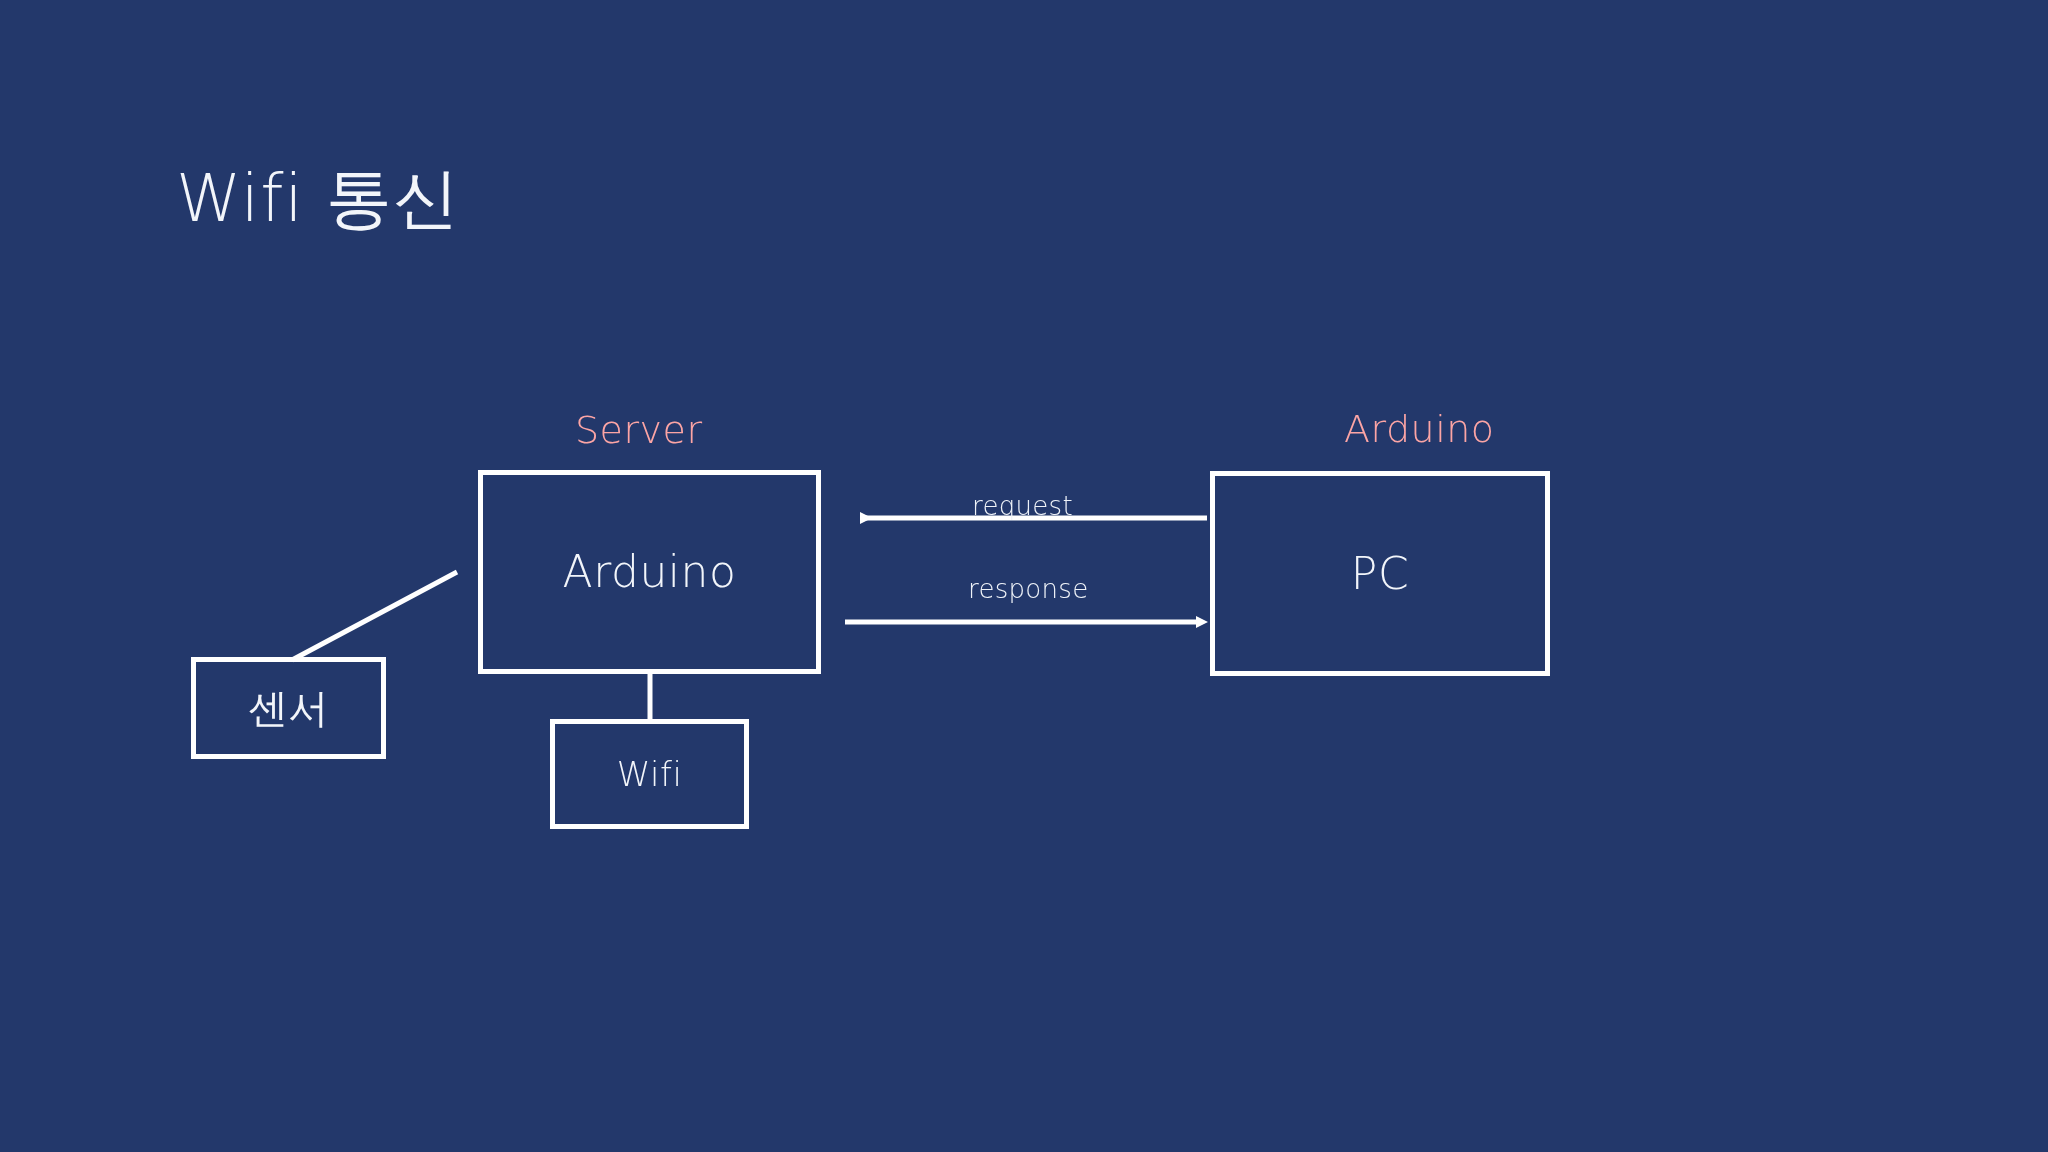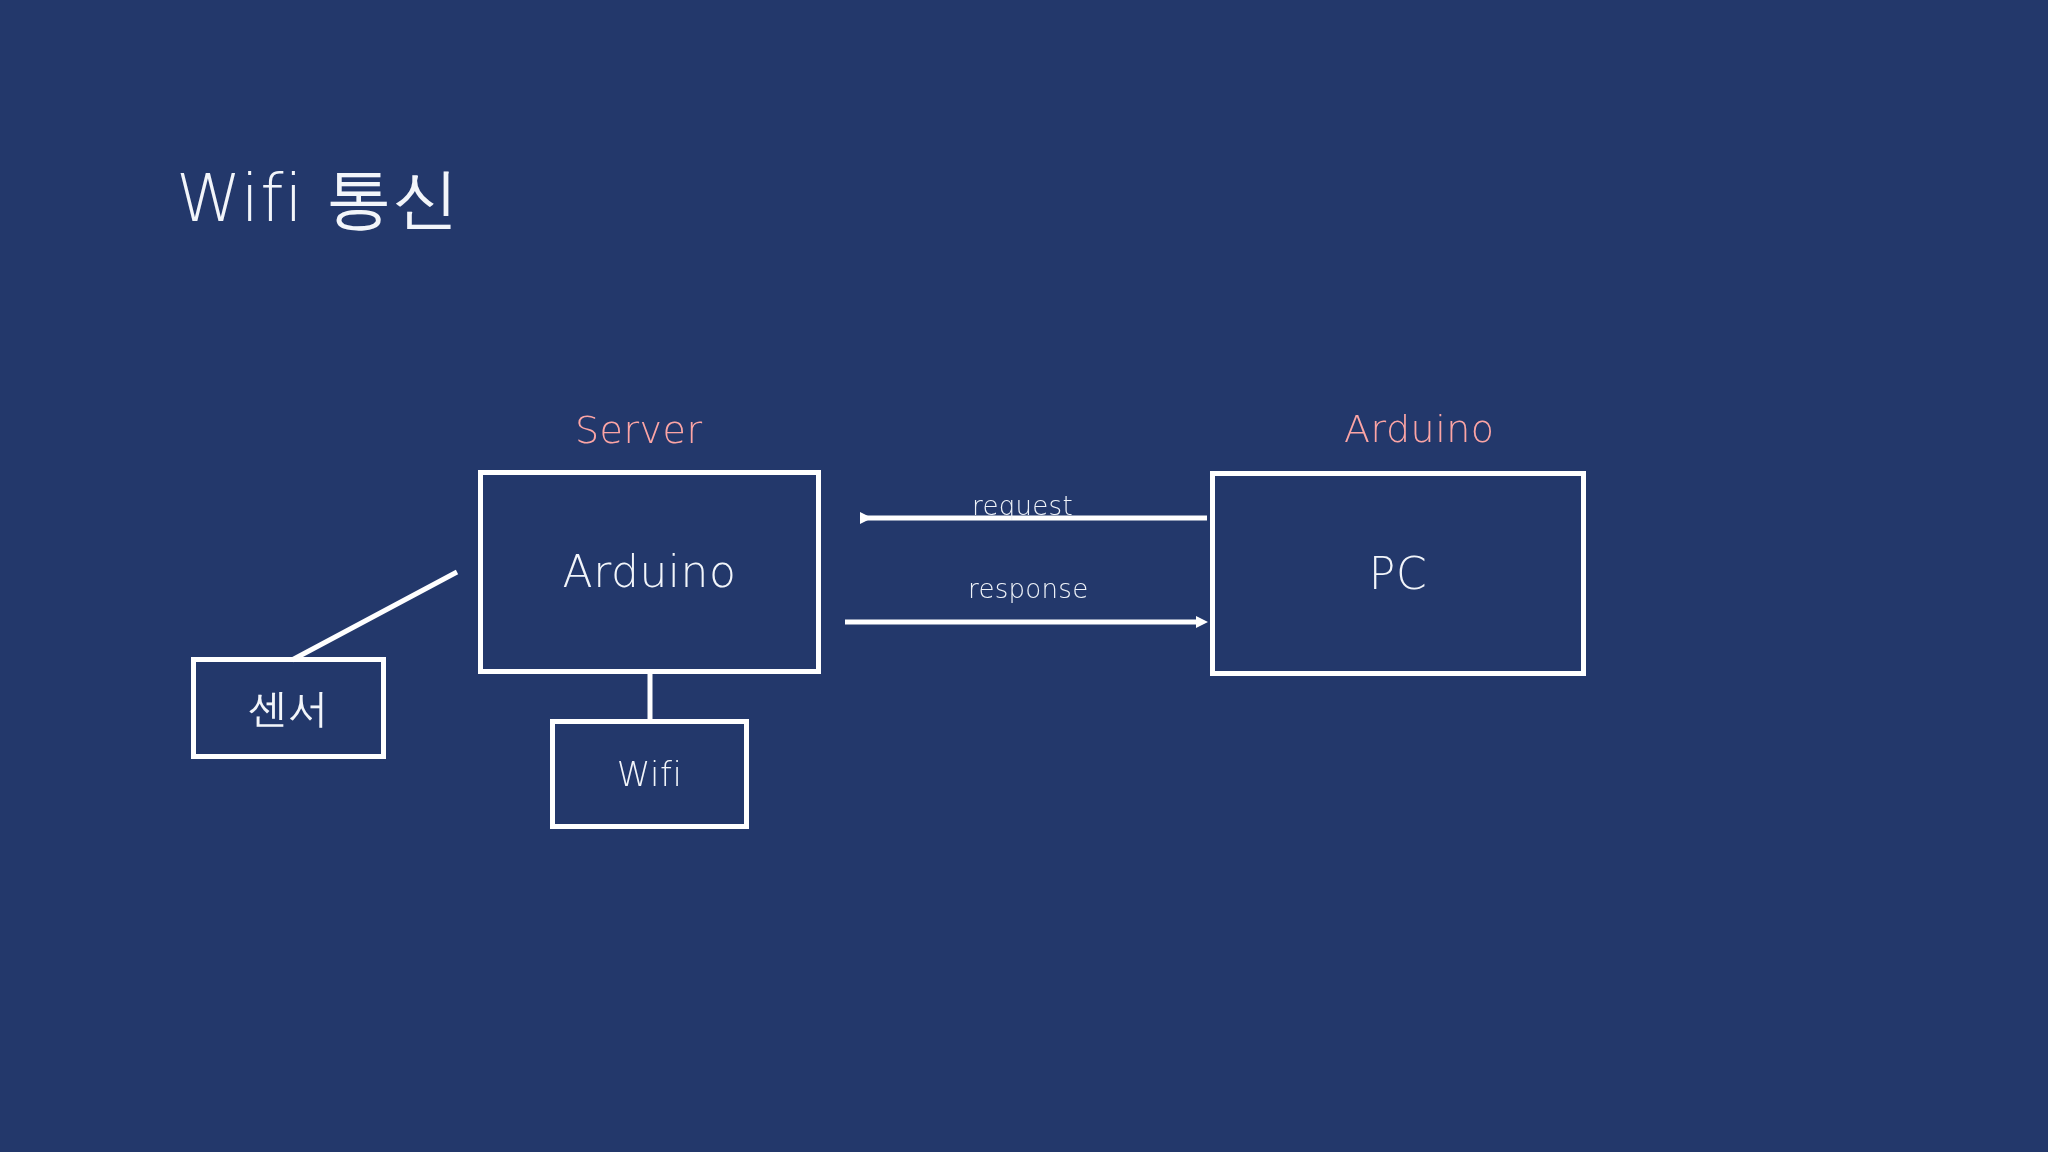--- a/index.html
+++ b/index.html
@@ -57,21 +57,21 @@
   }
   #node-arduino {
     left: 478px;
     top: 470px;
     width: 343px;
     height: 204px;
   }
   #node-pc {
     left: 1210px;
     top: 471px;
-    width: 376px;
+    width: 340px;
     height: 205px;
     justify-content: center;
   }
   #node-sensor {
     left: 191px;
     top: 657px;
     width: 195px;
     height: 102px;
   }
   #node-wifi {

